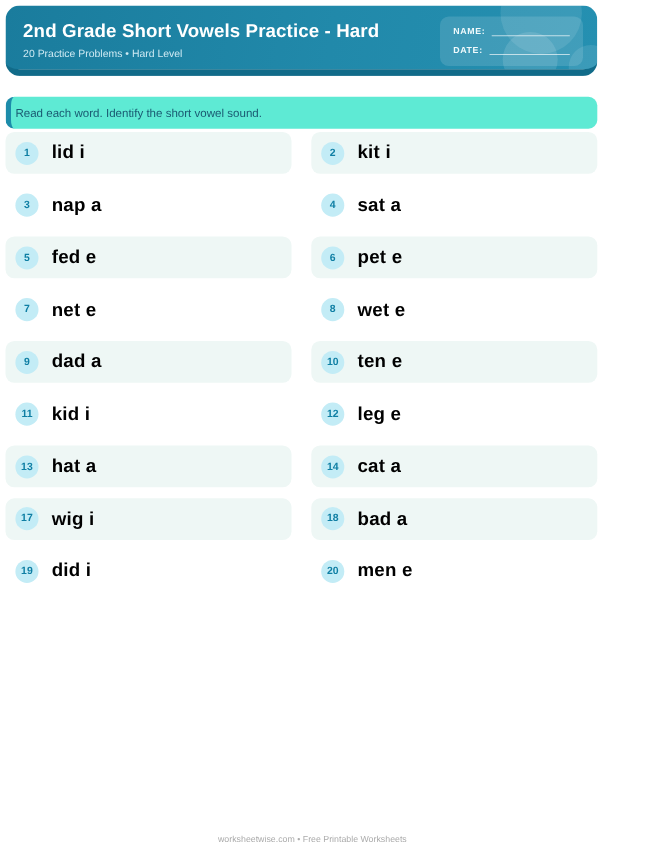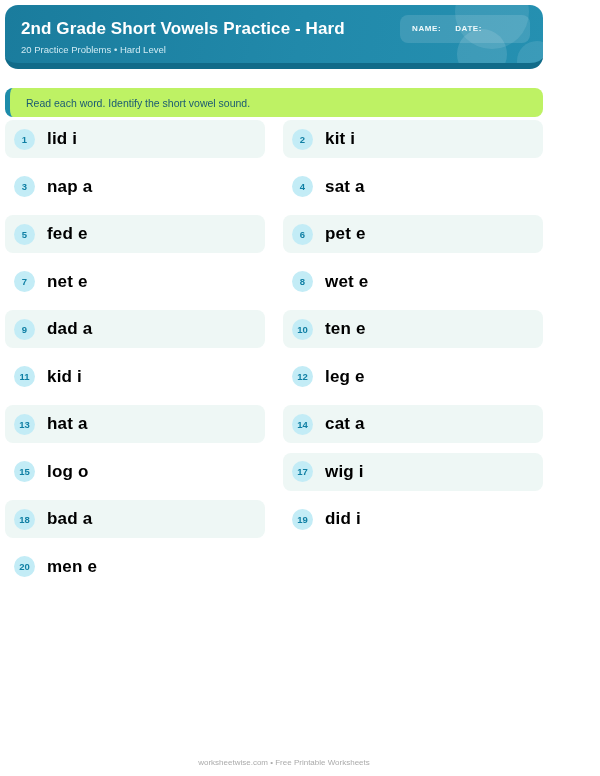--- a/index.html
+++ b/index.html
@@ -41,46 +41,46 @@
   }
   .namedate {
     position: absolute;
     top: 10px;
     right: 13px;
     width: 130px;
     background: rgba(255,255,255,0.13);
     border-radius: 8px;
     padding: 9px 12px 10px 12px;
     display: flex;
-    flex-direction: row;
+    flex-direction: column;
     gap: 8px;
     z-index: 2;
   }
   .nd-row { display: flex; align-items: flex-end; gap: 6px; }
   .nd-label {
     font-size: 8px;
     font-weight: bold;
     letter-spacing: 0.6px;
     color: #f0fafc;
   }
   .nd-line {
     flex: 1;
     height: 7px;
     border-bottom: 1.5px solid rgba(255,255,255,0.65);
   }
   
   .instruction {
     margin: 19px 5px 0 5px;
     height: 29px;
-    background: #bef264;
+    background: #5eead4;
     border-left: 5px solid #1d8caa;
     border-radius: 8px;
     display: flex;
     align-items: center;
-    padding: 0 16px;
+    padding: 0 4px;
     font-size: 10.5px;
     color: #1a5a72;
   }
   
   .grid {
     margin: 3px 5px 0 5px;
     display: grid;
     grid-template-columns: 1fr 1fr;
     column-gap: 18px;
     row-gap: 9.5px;
@@ -204,24 +204,20 @@
         <span class="word">leg e</span>
       </div>
       <div class="row alt">
         <span class="badge">13</span>
         <span class="word">hat a</span>
       </div>
       <div class="row alt">
         <span class="badge">14</span>
         <span class="word">cat a</span>
       </div>
-      <div class="row">
-        <span class="badge">15</span>
-        <span class="word">log o</span>
-      </div>
       <div class="row alt">
         <span class="badge">17</span>
         <span class="word">wig i</span>
       </div>
       <div class="row alt">
         <span class="badge">18</span>
         <span class="word">bad a</span>
       </div>
       <div class="row">
         <span class="badge">19</span>

